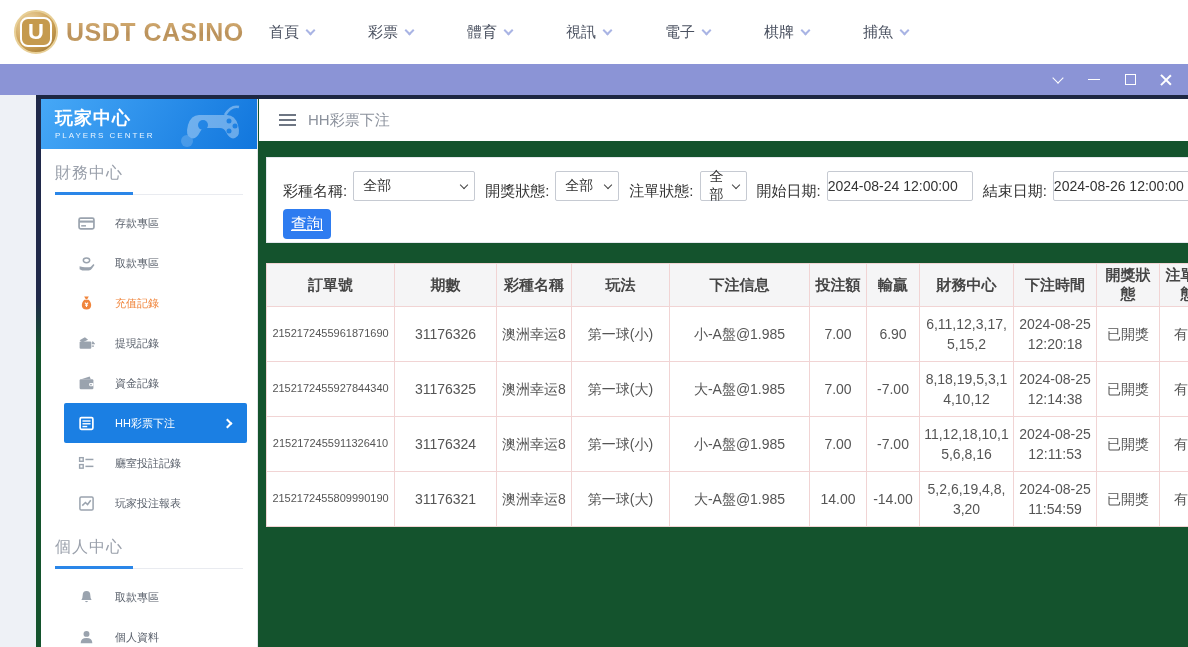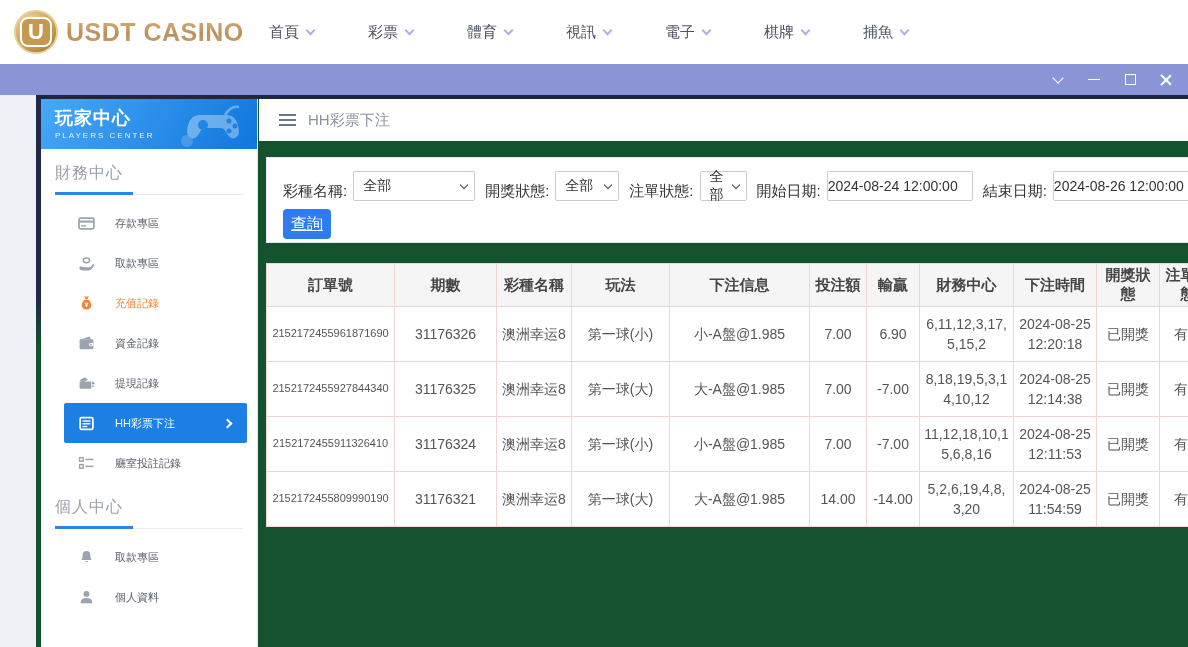--- a/index.html
+++ b/index.html
@@ -186,38 +186,38 @@
                     <path d="M5.8 1.5 h4.4 l-1.6 2.6 h-1.2 z" fill="currentColor"></path>
                     <path d="M6 4.4 C2.8 7 2.2 13.6 8 13.6 C13.8 13.6 13.2 7 10 4.4 Z" fill="currentColor"></path>
                     <path d="M6.5 7.2 l1.5 1.6 1.5 -1.6 M8 8.8 v2.6 M6.7 9.6 h2.6" stroke="#fff" stroke-width="1" fill="none"></path>
                   </svg>
                 </span>
                 <span class="mi-label">充值記錄</span>
               </div>
               <div class="menu-item">
                 <span class="mi-icon">
                   <svg viewBox="0 0 16 16">
+                    <path d="M1.5 5 l5 -3 3 2.5 -5.5 2.5 z" fill="currentColor"></path>
+                    <rect x="1.5" y="6" width="11" height="7" rx="1" fill="currentColor"></rect>
+                    <path d="M13 8 h2 l-1.5 -1.8 M13 10.5 h2" stroke="currentColor" stroke-width="1.3" fill="none"></path>
+                  </svg>
+                </span>
+                <span class="mi-label">提現記錄</span>
+              </div>
+              <div class="menu-item">
+                <span class="mi-icon">
+                  <svg viewBox="0 0 16 16">
                     <rect x="1.5" y="4" width="13" height="9.5" rx="1.2" fill="currentColor"></rect>
                     <path d="M3 4 l8 -2.5 1 2.5z" fill="currentColor"></path>
                     <rect x="10.5" y="7.5" width="4" height="3" rx="1" fill="#fff"></rect>
                     <circle cx="12.2" cy="9" r=".8" fill="currentColor"></circle>
                   </svg>
                 </span>
                 <span class="mi-label">資金記錄</span>
               </div>
-              <div class="menu-item">
-                <span class="mi-icon">
-                  <svg viewBox="0 0 16 16">
-                    <path d="M1.5 5 l5 -3 3 2.5 -5.5 2.5 z" fill="currentColor"></path>
-                    <rect x="1.5" y="6" width="11" height="7" rx="1" fill="currentColor"></rect>
-                    <path d="M13 8 h2 l-1.5 -1.8 M13 10.5 h2" stroke="currentColor" stroke-width="1.3" fill="none"></path>
-                  </svg>
-                </span>
-                <span class="mi-label">提現記錄</span>
-              </div>
               <div class="menu-item selected">
                 <span class="mi-icon">
                   <svg viewBox="0 0 16 16">
                     <rect x="2" y="2.5" width="12" height="11" rx="1.2" fill="none" stroke="currentColor" stroke-width="1.6"></rect>
                     <rect x="4.2" y="5" width="7.6" height="1.3" fill="currentColor"></rect>
                     <rect x="4.2" y="7.6" width="7.6" height="1.3" fill="currentColor"></rect>
                     <rect x="4.2" y="10.2" width="4.5" height="1.3" fill="currentColor"></rect>
                   </svg>
                 </span>
                 <span class="mi-label">HH彩票下注</span>
@@ -226,20 +226,29 @@
               <div class="menu-item">
                 <span class="mi-icon">
                   <svg viewBox="0 0 16 16">
                     <rect x="1.5" y="2.5" width="3.4" height="3.4" fill="none" stroke="currentColor" stroke-width="1.3"></rect>
                     <rect x="1.5" y="9" width="3.4" height="3.4" fill="none" stroke="currentColor" stroke-width="1.3"></rect>
                     <rect x="7" y="3.5" width="7.5" height="1.4" fill="currentColor"></rect>
                     <rect x="7" y="10" width="7.5" height="1.4" fill="currentColor"></rect>
                   </svg>
                 </span>
                 <span class="mi-label">廳室投註記錄</span>
+              </div>
+              <div class="menu-item">
+                <span class="mi-icon">
+                  <svg viewBox="0 0 16 16">
+                    <rect x="1.8" y="1.8" width="12.4" height="12.4" rx="1.2" fill="none" stroke="currentColor" stroke-width="1.4"></rect>
+                    <path d="M4 10 l3 -3 2 2 3 -4" stroke="currentColor" stroke-width="1.4" fill="none"></path>
+                  </svg>
+                </span>
+                <span class="mi-label">玩家投注報表</span>
               </div>
             </div>
           </div>
           <div class="side-section">
             <div class="section-label">個人中心</div>
             <div class="section-rule"></div>
             <div class="menu">
               <div class="menu-item">
                 <span class="mi-icon">
                   <svg viewBox="0 0 16 16">

